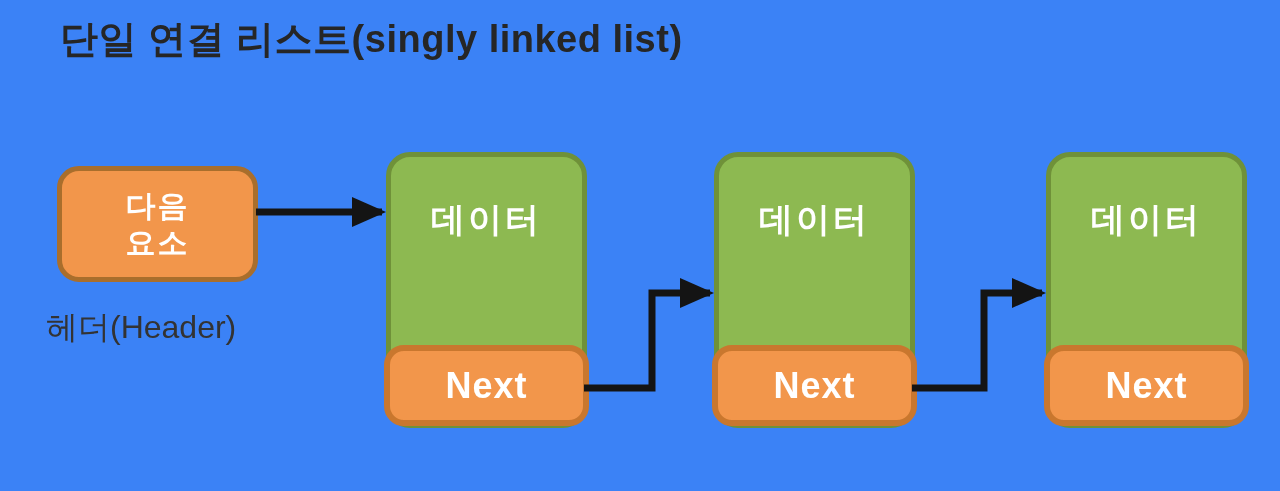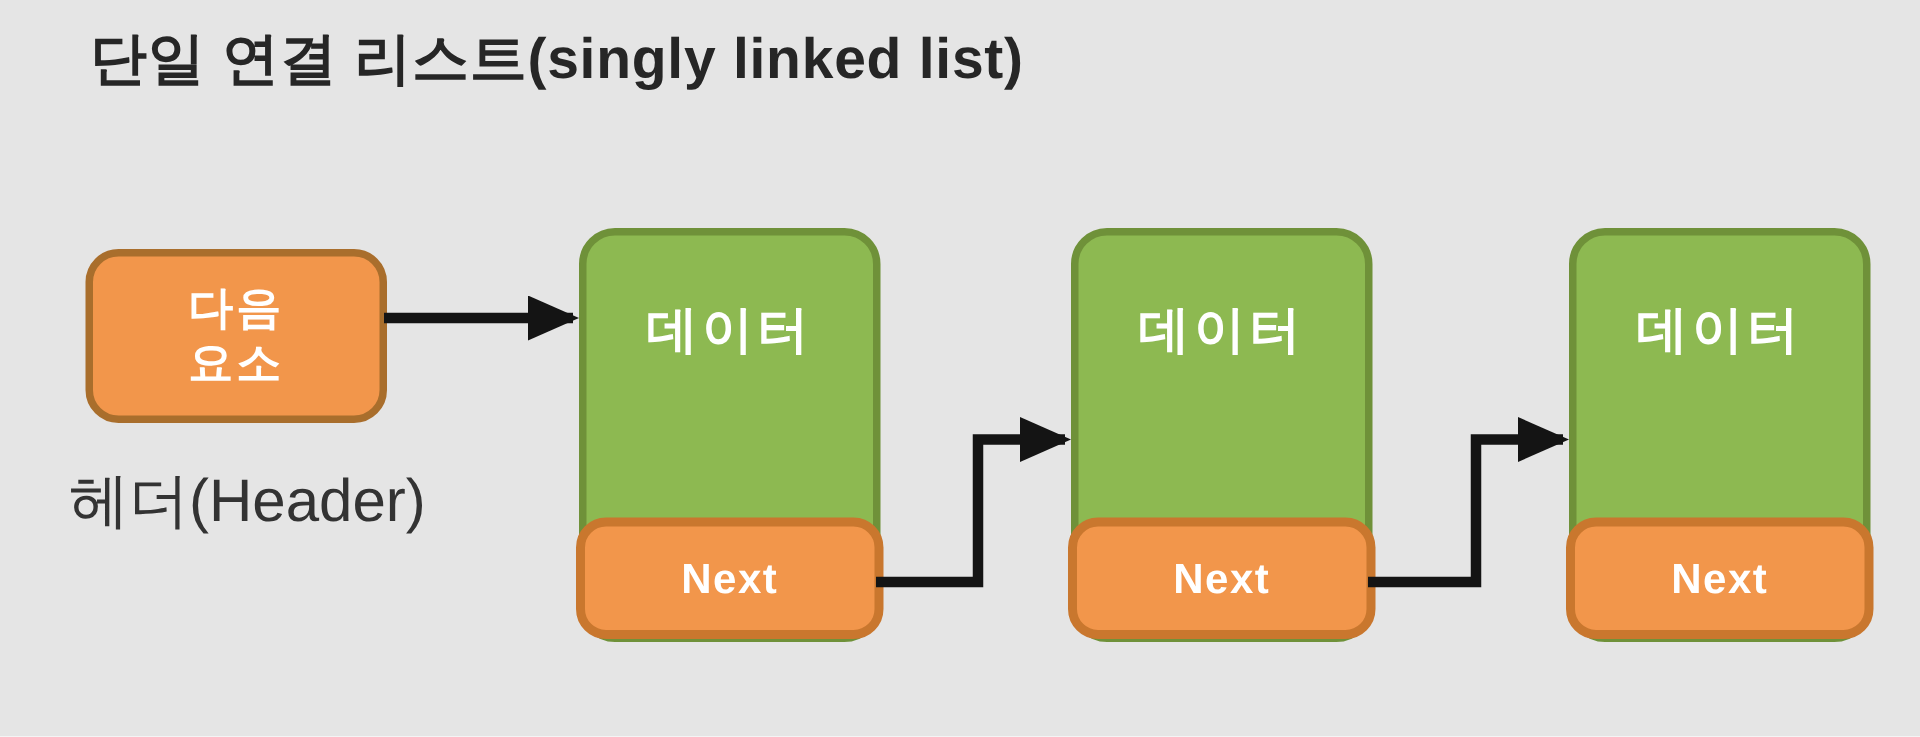--- a/index.html
+++ b/index.html
@@ -5,21 +5,21 @@
   html, body {
     margin: 0;
     padding: 0;
     background: #ffffff;
     font-family: "Liberation Sans", sans-serif;
   }
   .canvas {
     position: relative;
     width: 1280px;
     height: 491px;
-    background: #e5e5e5;
+    background: #3b82f6;
     overflow: hidden;
   }
   .title {
     position: absolute;
     left: 60px;
     top: 14px;
     margin: 0;
     font-size: 38px;
     font-weight: bold;
     color: #262626;
@@ -55,21 +55,21 @@
     color: #ffffff;
     font-weight: bold;
     font-size: 30px;
     line-height: 37px;
     letter-spacing: 2px;
   }
   .header-caption {
     position: absolute;
     left: 46px;
     top: 306px;
-    font-size: 40px;
+    font-size: 32px;
     color: #333333;
     white-space: nowrap;
     text-align: right;
   }
   
   .node {
     position: absolute;
     top: 152px;
     width: 201px;
     height: 276px;
@@ -97,21 +97,21 @@
     bottom: -3px;
     height: 81px;
     box-sizing: border-box;
     background: #f2964b;
     border: 6px solid #c9772e;
     border-radius: 20px;
     display: flex;
     align-items: center;
     justify-content: center;
     color: #ffffff;
-    font-size: 28px;
+    font-size: 36px;
     font-weight: bold;
     letter-spacing: 1px;
   }
 </style>
 </head>
 <body>
 
 <div class="canvas">
 
   <h1 class="title">단일 연결 리스트(singly linked list)</h1>

